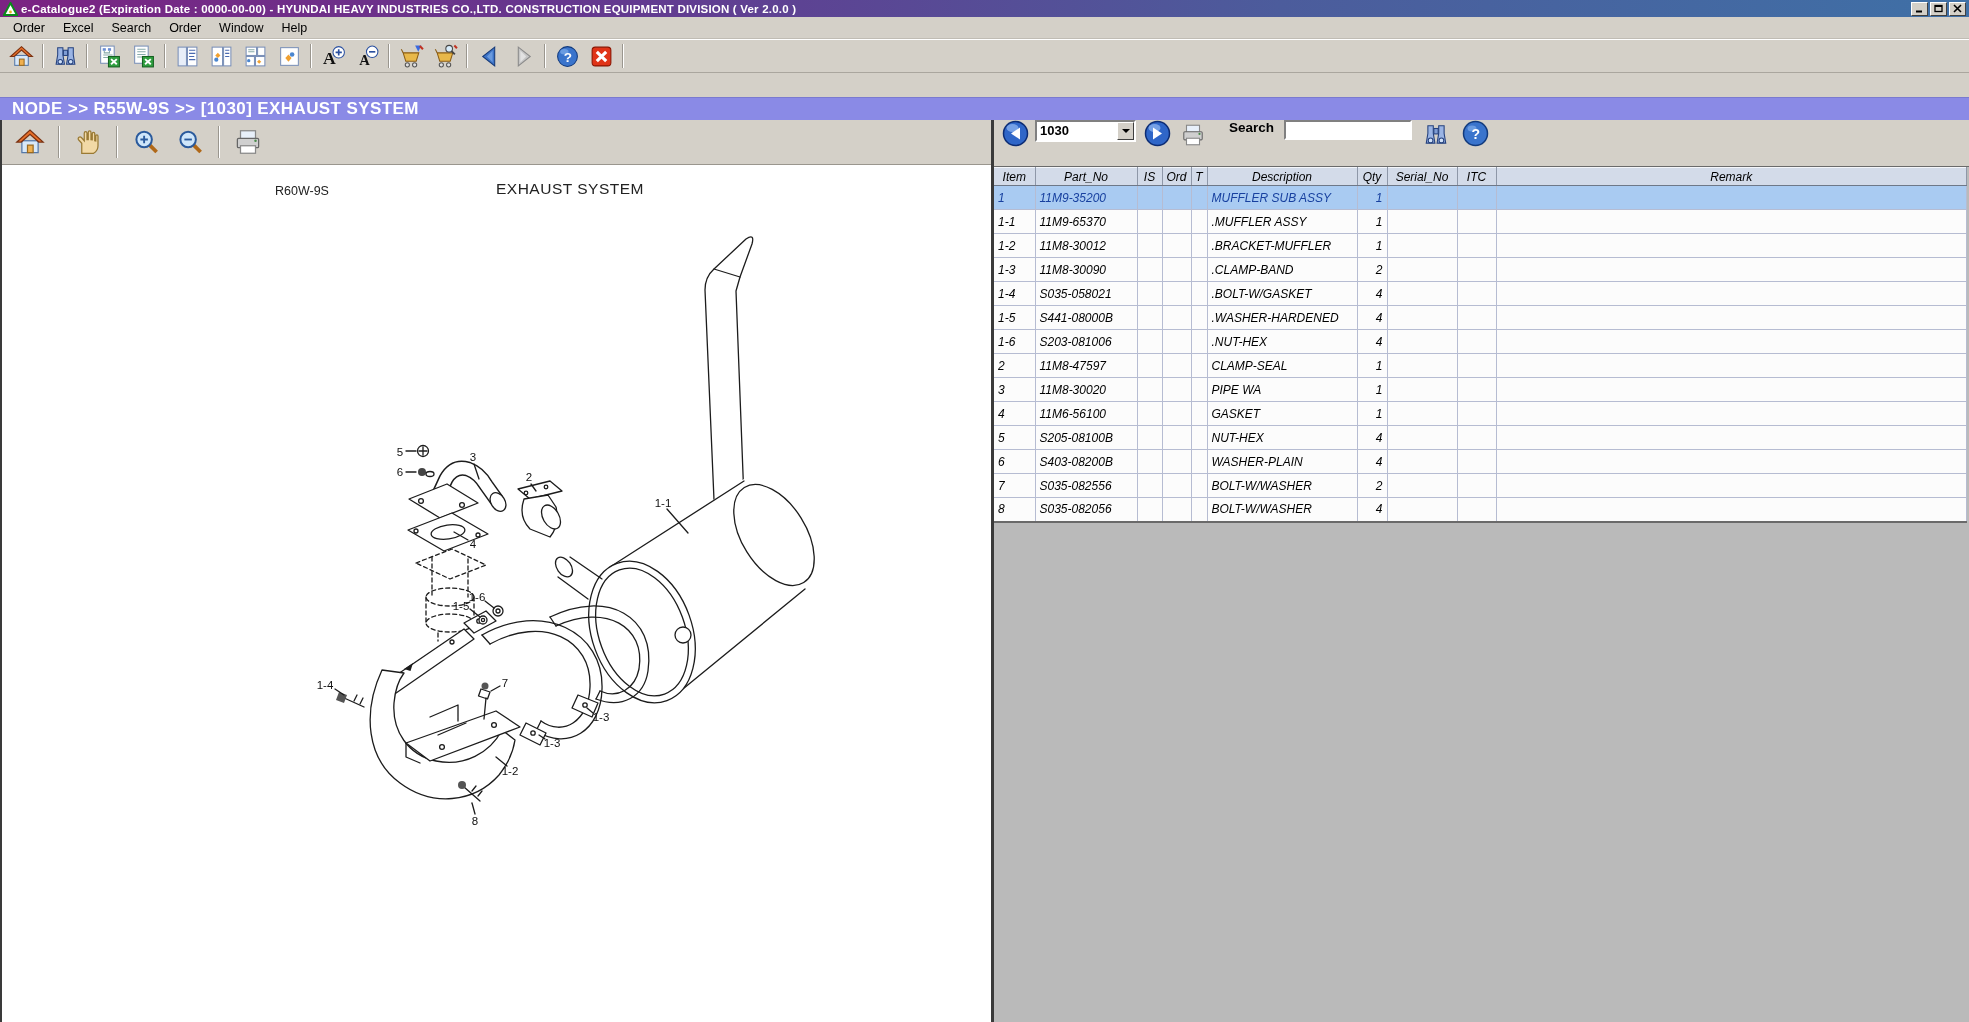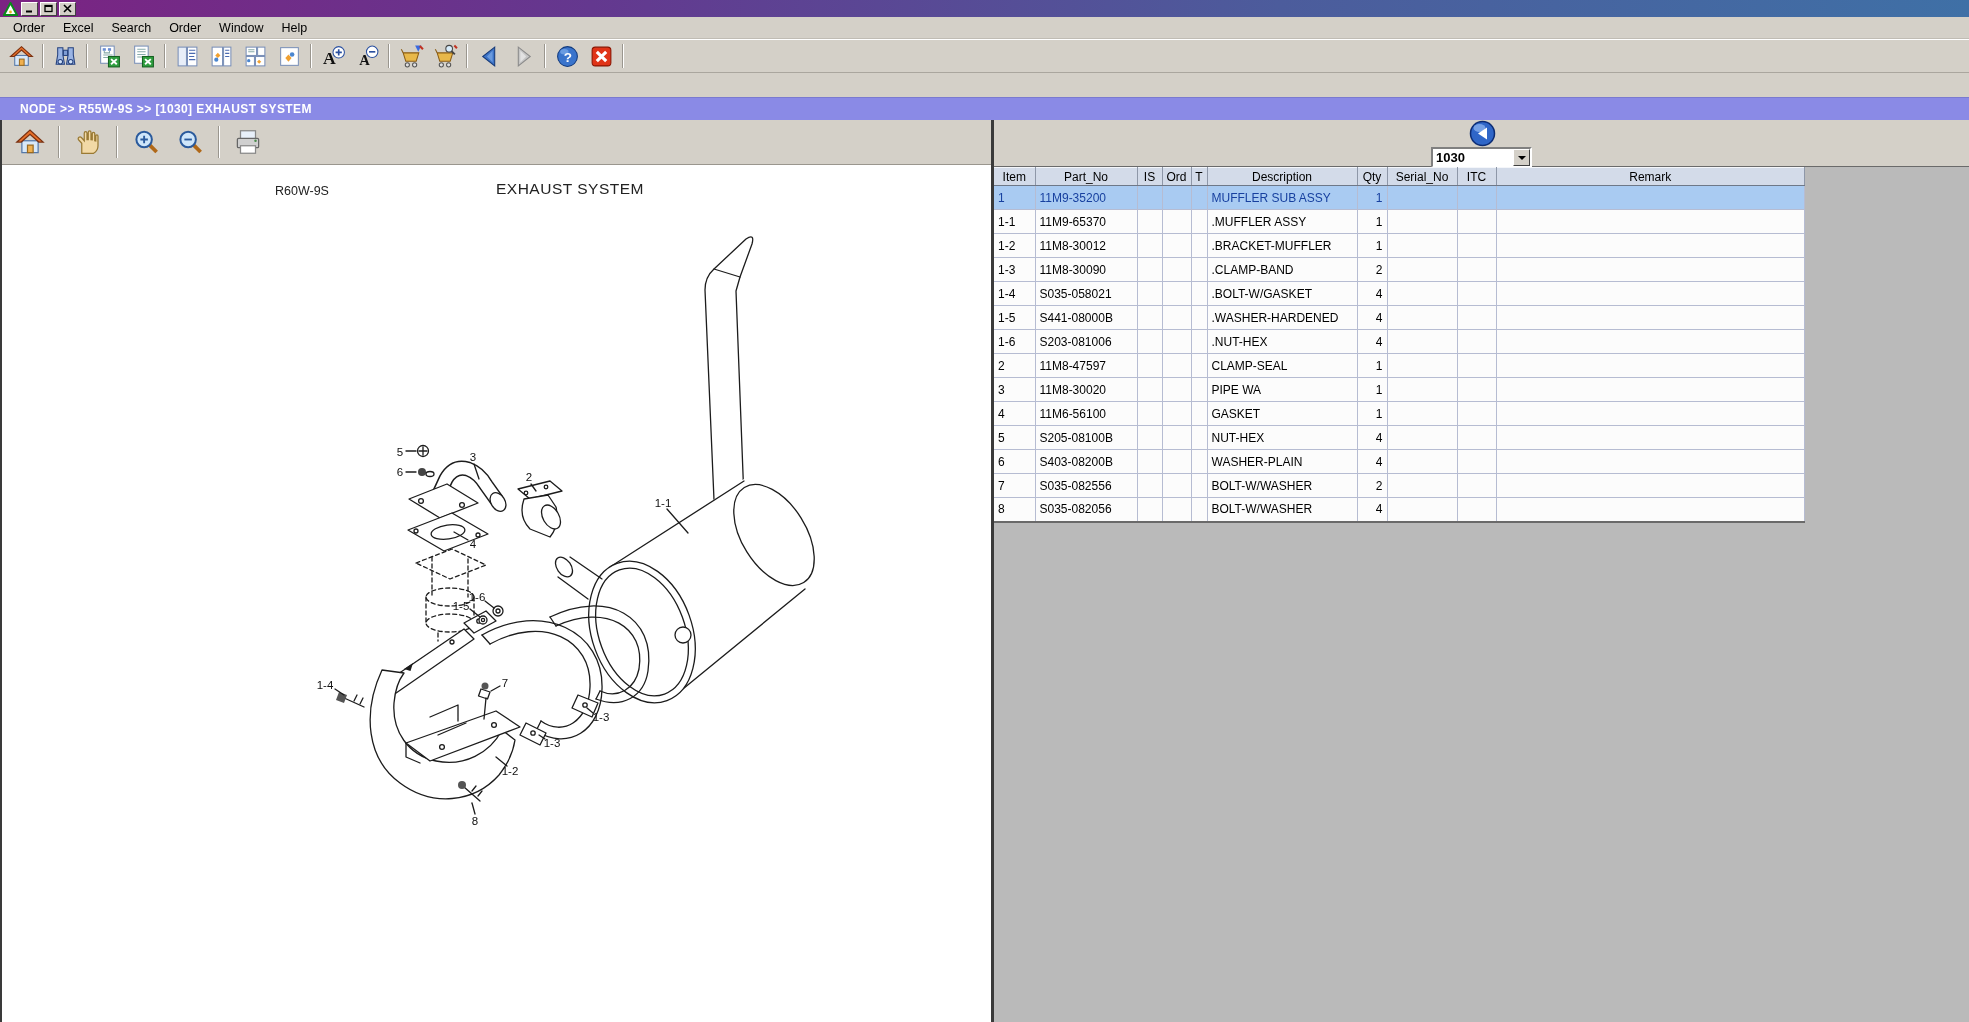--- a/index.html
+++ b/index.html
@@ -25,22 +25,22 @@
 
   
   .toolbar { height:33px; background:#d4d0c8; border-top:1px solid #fff;
     display:flex; align-items:center; padding-left:4px; }
   .tbtn { width:34px; height:30px; display:flex; align-items:center; justify-content:center; }
   .tbtn svg { width:25px; height:25px; display:block; }
   .sep { width:2px; height:24px; margin:0 4px; border-left:1px solid #9a968e; border-right:1px solid #fff; }
   .band-gap { height:25px; background:#d4d0c8; border-top:1px solid #aaa69e; }
 
   
-  .breadcrumb { height:23px; background:#8a8ae6; color:#fff; font-size:12px; font-weight:600;
-    line-height:22px; padding-left:20px; letter-spacing:.4px; border-top:1px solid #7a7ad0; }
+  .breadcrumb { height:23px; background:#8a8ae6; color:#fff; font-size:17px; font-weight:600;
+    line-height:22px; padding-left:12px; letter-spacing:.4px; border-top:1px solid #7a7ad0; }
 
   
   .content { display:flex; height:903px; }
 
   
   .drawing-panel { width:994px; flex:0 0 auto; display:flex; flex-direction:column;
     background:#4c1d95; border-left:2px solid #3a3a3a; border-right:3px solid #3a3a3a; }
   .drawing-toolbar { height:45px; background:#d4d0c8; border-bottom:1px solid #9a968e;
     display:flex; align-items:center; padding-left:6px; }
   .dbtn { width:44px; height:40px; display:flex; align-items:center; justify-content:center; }
@@ -48,38 +48,38 @@
   .dsep { width:2px; height:32px; margin:0 6px; border-left:1px solid #9a968e; border-right:1px solid #fff; }
   .drawing-canvas { position:relative; flex:1 1 auto; background:#fff; overflow:hidden; }
   .drawing-canvas .sketch { position:absolute; left:0; top:0; }
   .model-label { position:absolute; left:273px; top:19px; font-size:12.5px; color:#222; }
   .drawing-title { position:absolute; left:494px; top:15px; font-size:15.5px; color:#222; letter-spacing:.5px; }
   .callout { position:absolute; transform:translate(-50%,-50%); font-size:11.5px; color:#111; white-space:nowrap; }
 
   
   .parts-panel { flex:1 1 auto; background:#bababa; display:flex; flex-direction:column; }
   .parts-toolbar { height:47px; background:#d4d0c8; border-bottom:1px solid #6a6a6a;
-    display:flex; align-items:center; padding-left:8px;flex-direction:column; }
+    display:flex; align-items:flex-start; padding-left:8px; }
   .circle-btn { width:27px; height:27px; margin-right:6px; }
   .circle-btn svg { width:27px; height:27px; display:block; }
   .combo { width:101px; height:22px; background:#fff; border:2px solid;
     border-color:#808080 #fff #fff #808080; display:flex; align-items:stretch; margin-right:8px; }
   .combo .combo-value { flex:1; font-size:13px; font-weight:bold; padding:1px 3px; }
   .combo .combo-drop { width:17px; background:#d4d0c8; border:1px solid;
     border-color:#fff #404040 #404040 #fff; display:flex; align-items:center; justify-content:center; }
   .combo .combo-drop i { width:0; height:0; border:4px solid transparent; border-top-color:#000; margin-top:4px; }
   .mid-btn { width:32px; height:30px; display:flex; align-items:center; justify-content:center; margin-right:6px; }
   .mid-btn svg { width:26px; height:26px; display:block; }
   .search-label { font-size:13.5px; font-weight:bold; margin:0 10px 0 14px; }
   .search-input { width:128px; height:20px; border:2px solid; border-color:#808080 #fff #fff #808080;
     font-size:12px; padding:0 3px; outline:none; margin-right:8px; background:#fff; }
 
   
-  table.parts { border-collapse:collapse; table-layout:fixed; width:811px; background:#eab308;
-    font-size:12px; }
+  table.parts { border-collapse:collapse; table-layout:fixed; width:973px; background:#eab308;
+    font-size:12px;font-style:italic; }
   table.parts th { height:18px; background:#d3dbe9; font-weight:normal; text-align:center;
     border-right:1px solid #8e97a8; border-bottom:1px solid #6e7888; border-top:1px solid #f4f6fa;
     color:#000; overflow:hidden; white-space:nowrap; }
   table.parts td { height:24px; background:#fcfcfc; border-right:1px solid #b6bcd2;
     border-bottom:1px solid #b6bcd2; overflow:hidden; white-space:nowrap; padding:0 4px; color:#000; }
   td.c-item { padding-left:5px; }
   td.c-part { padding-left:8px; }
   td.c-ord  { background:#f8e4e0; }
   td.c-t    { background:#dbdcf2; }
   td.c-qty  { text-align:right; padding-right:9px; }
@@ -87,20 +87,21 @@
   table.parts { border-bottom:2px solid #6a6a6a; }
 </style>
 </head>
 <body>
 
 <div class="titlebar">
   <svg class="app-icon" viewBox="0 0 15 14">
     <polygon points="7.5,1 14,13 1,13" fill="#ffffff" stroke="#0a8a1a" stroke-width="2"></polygon>
     <circle cx="7.5" cy="10" r="1.4" fill="#e8b820"></circle>
   </svg>
+  <span class="title-text">e-Catalogue2 (Expiration Date : 0000-00-00)  -  HYUNDAI HEAVY INDUSTRIES CO.,LTD. CONSTRUCTION EQUIPMENT DIVISION ( Ver 2.0.0 )</span>
   <div class="winbtns">
     <div class="wbtn">
       <svg width="9" height="9" viewBox="0 0 9 9">
           <path d="M1,7.5 h6" stroke="#000" stroke-width="2"></path>
         </svg>
     </div>
     <div class="wbtn">
       <svg width="9" height="9" viewBox="0 0 9 9">
           <rect x="1" y="1.5" width="7" height="6" fill="none" stroke="#000" stroke-width="1.3"></rect>
           <path d="M1,2.2 h7" stroke="#000" stroke-width="1.6"></path>

